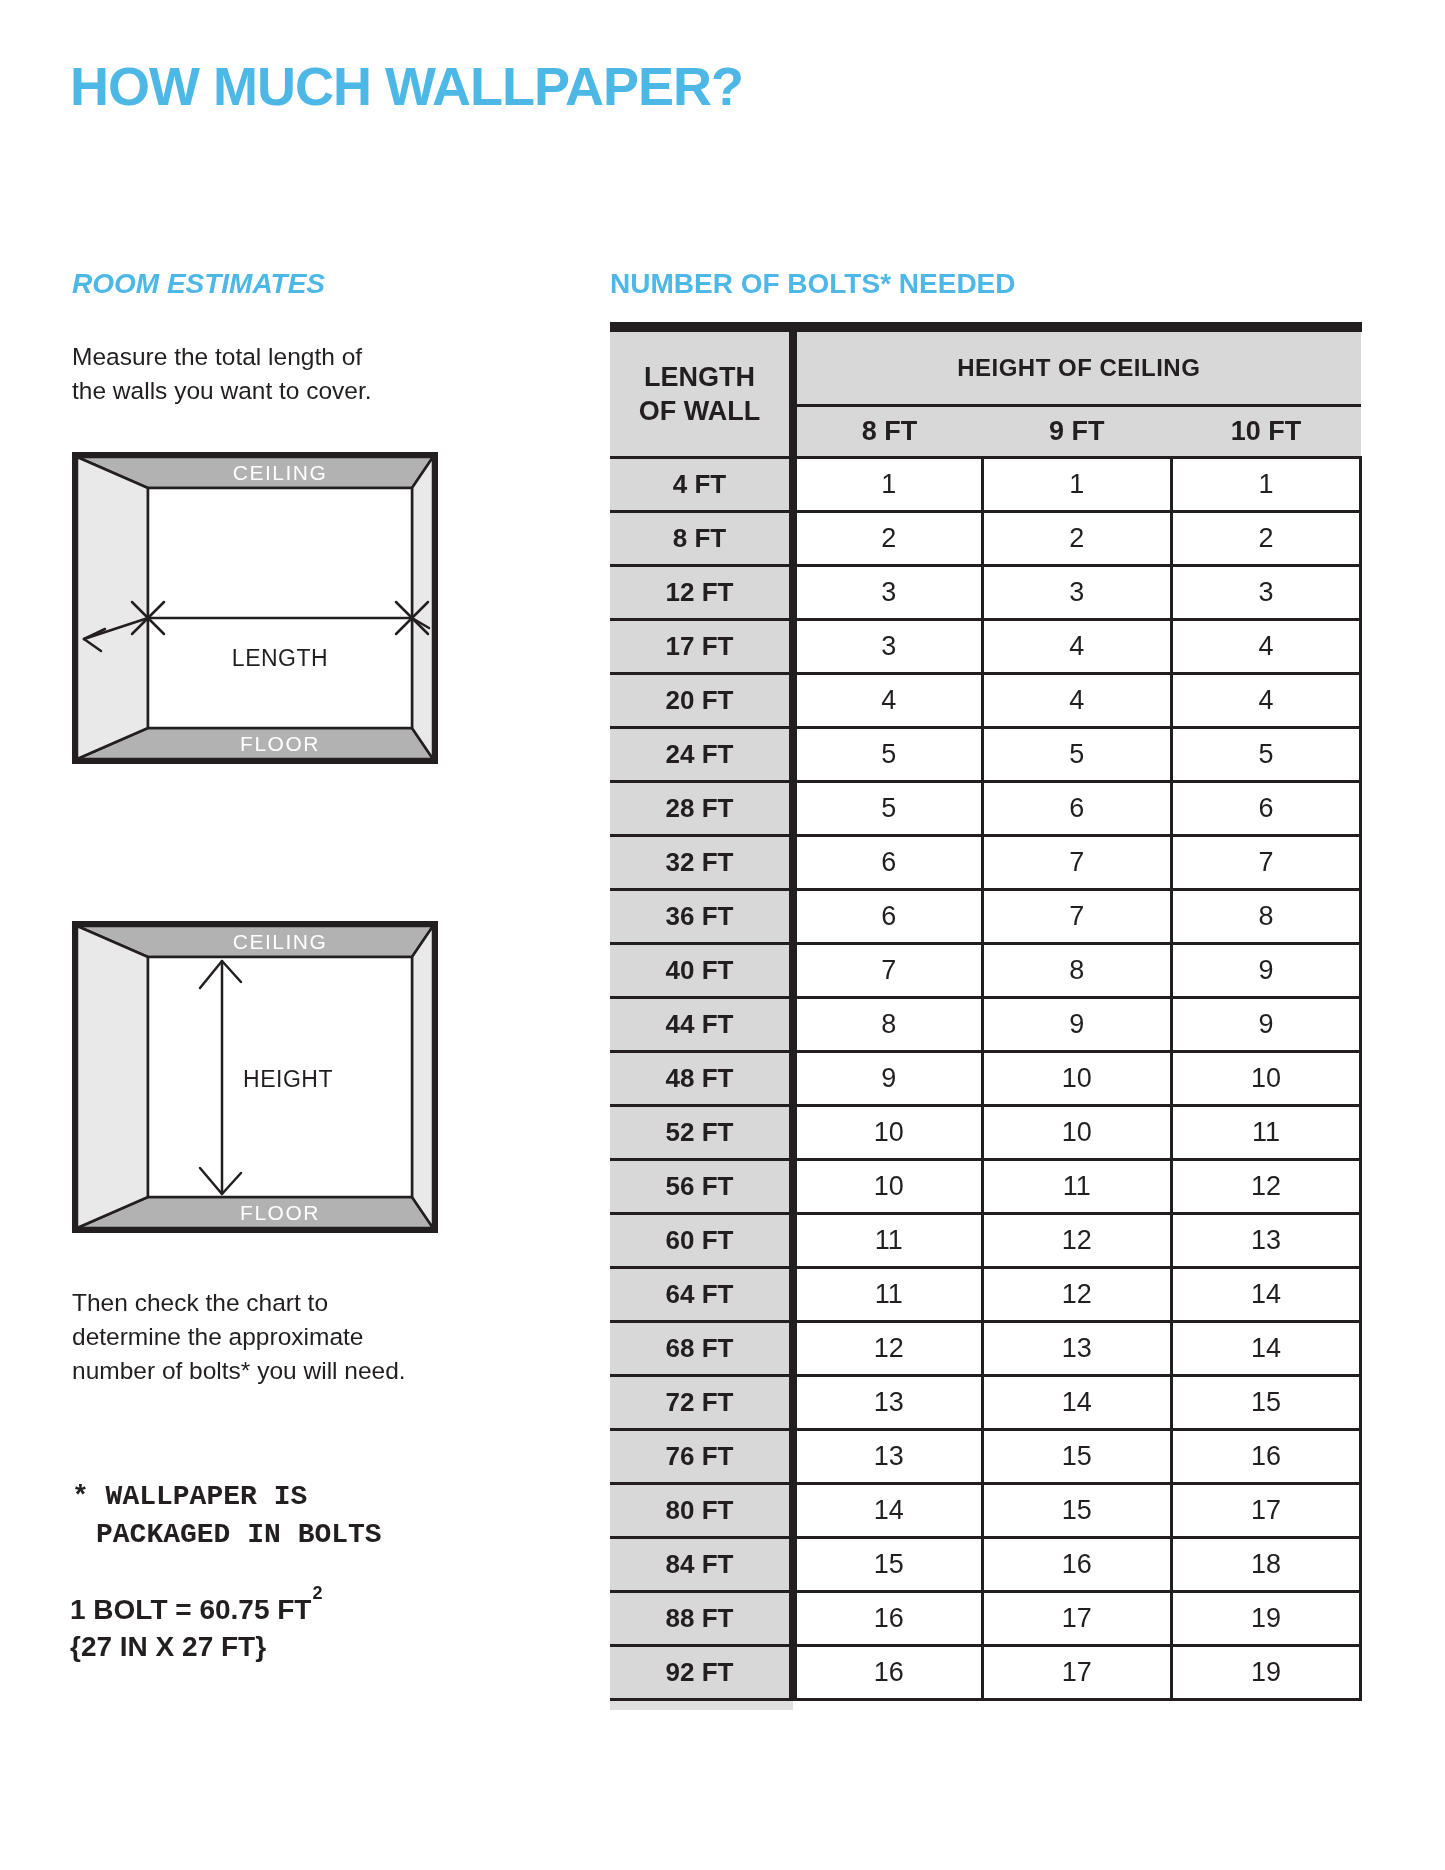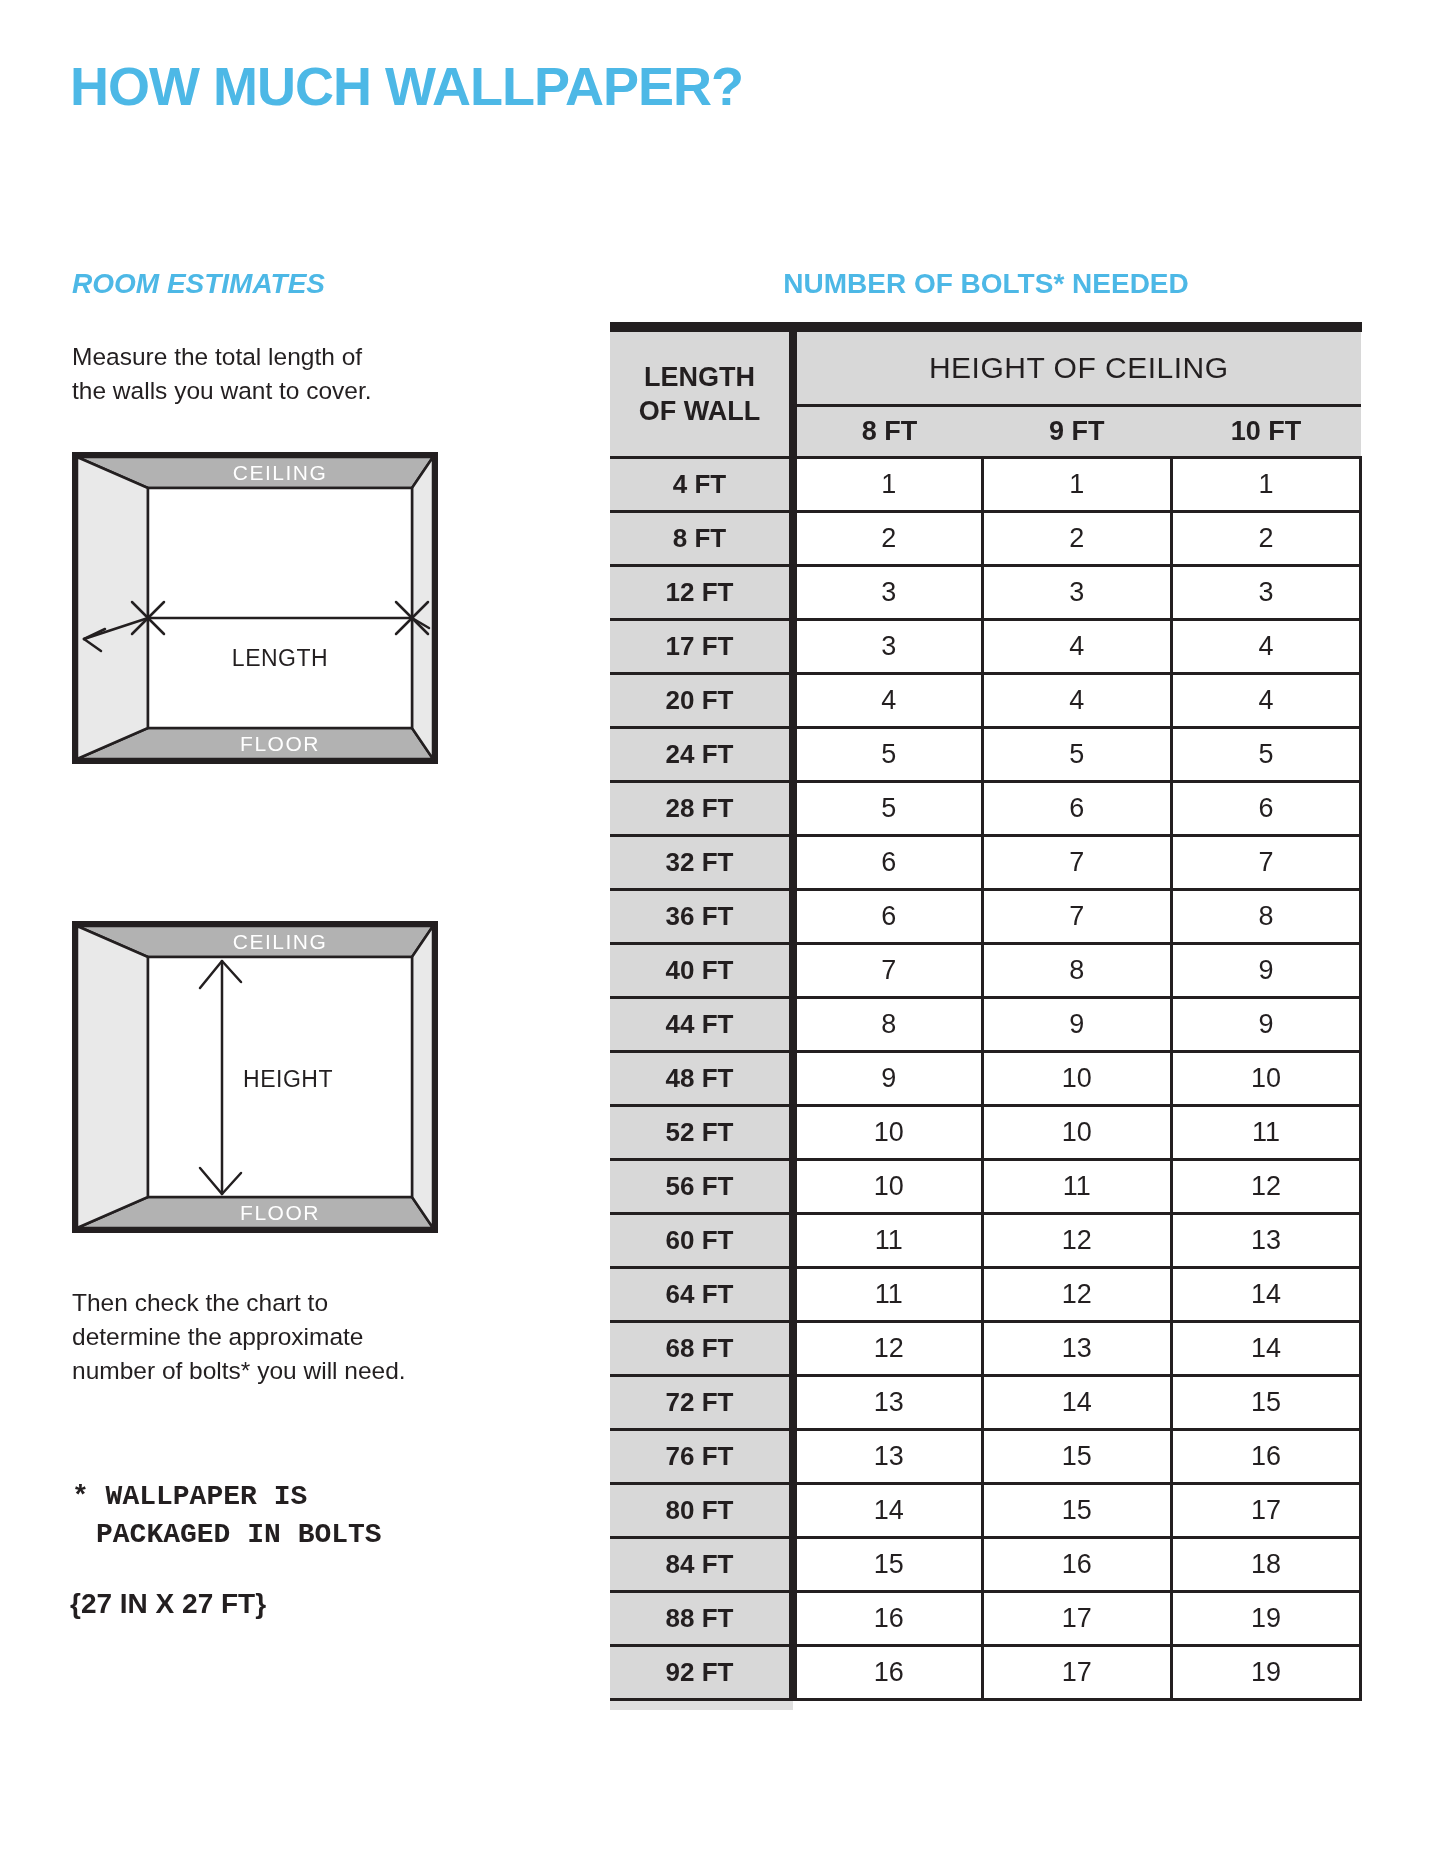--- a/index.html
+++ b/index.html
@@ -21,21 +21,21 @@
 
   .title{
     left:70px;top:55px;
     font-size:54px;font-weight:bold;letter-spacing:-1px;
     color:var(--accent);white-space:nowrap;
   }
   .section-heading{
     font-size:28px;font-weight:bold;color:var(--accent);white-space:nowrap;
   }
   .room-estimates{left:72px;top:268px;font-style:italic;}
-  .table-heading{left:610px;top:268px;width:752px;text-align:center;}
+  .table-heading{left:610px;top:268px;width:752px;}
 
   .para{font-size:24.5px;line-height:34px;color:var(--ink);}
   .para1{left:72px;top:340px;}
   .para2{left:72px;top:820px;}
   .para3{left:72px;top:1286px;}
 
   .diagram{left:72px;width:366px;height:312px;}
   .diagram1{top:452px;}
   .diagram2{top:921px;}
   svg .measure{stroke:var(--ink);stroke-width:2.5;fill:none;stroke-linecap:round;}
@@ -61,21 +61,21 @@
     text-align:center;vertical-align:middle;padding:0;
   }
   th.corner{
     width:183px;background:var(--hdr-bg);
     border-right:8px solid var(--ink);
     font-size:27px;font-weight:bold;line-height:34px;
   }
   th.group{
     background:var(--hdr-bg);height:73px;
     border-bottom:3px solid var(--ink);
-    font-size:30px;font-weight:normal;letter-spacing:0.5px;
+    font-size:24px;font-weight:bold;letter-spacing:0.5px;
   }
   tr.subhead th{
     background:var(--hdr-bg);height:52px;
     font-size:27px;font-weight:bold;
     border-bottom:3px solid var(--ink);
   }
   td.rowlabel{
     background:var(--hdr-bg);height:54px;
     font-size:26px;font-weight:bold;
     border-top:3px solid var(--ink);
@@ -150,20 +150,21 @@
     <div>determine the approximate</div>
     <div>number of bolts* you will need.</div>
   </div>
 
   <div class="abs footnote">
     <div>* WALLPAPER IS</div>
     <div class="indent">PACKAGED IN BOLTS</div>
   </div>
 
   <div class="abs bolt-spec">
+    <div><span>1 BOLT = 60.75 FT</span><sup>2</sup></div>
     <div>{27 IN X 27 FT}</div>
   </div>
 
   <div class="abs section-heading table-heading">NUMBER OF BOLTS* NEEDED</div>
 
   <div class="abs table-wrap">
     <div class="topbar"></div>
     <table class="bolts">
       <thead>
         <tr>

